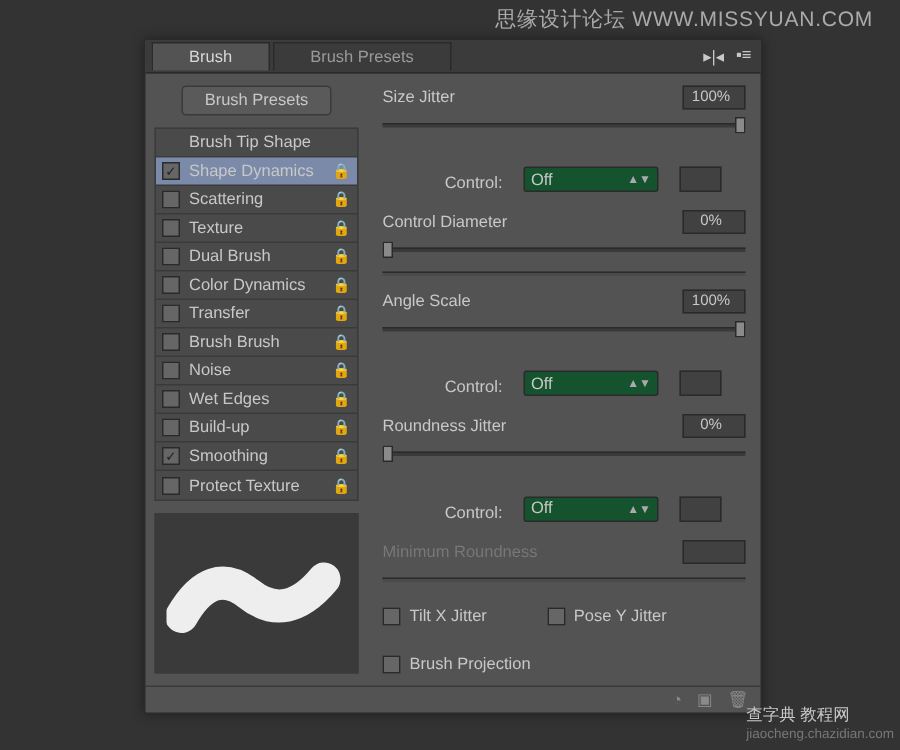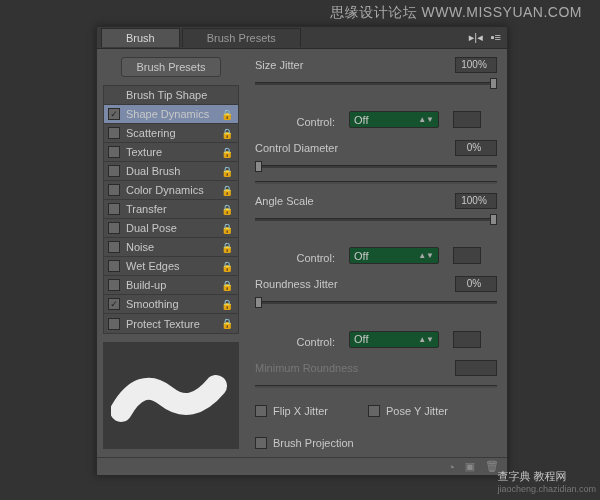--- a/index.html
+++ b/index.html
@@ -92,21 +92,21 @@
             <span>Color Dynamics</span>
             <span class="lock">🔒</span>
           </div>
           <div class="opt">
             <div class="cb"></div>
             <span>Transfer</span>
             <span class="lock">🔒</span>
           </div>
           <div class="opt">
             <div class="cb"></div>
-            <span>Dual Pose</span>
+            <span>Brush Brush</span>
             <span class="lock">🔒</span>
           </div>
           <div class="opt">
             <div class="cb"></div>
             <span>Noise</span>
             <span class="lock">🔒</span>
           </div>
           <div class="opt">
             <div class="cb"></div>
             <span>Wet Edges</span>
@@ -204,21 +204,21 @@
         <span class="lbl">Minimum Roundness</span>
         <span class="val"></span>
       </div>
       <div class="slider disabled">
           <div class="track"></div>
         </div>
 
       <div class="checks">
         <div class="chk">
             <div class="cb"></div>
-            <span>Flip X Jitter</span>
+            <span>Tilt X Jitter</span>
           </div>
         <div class="chk">
             <div class="cb"></div>
             <span>Pose Y Jitter</span>
           </div>
       </div>
       <div class="chk" style="margin-top:14px">
           <div class="cb"></div>
           <span>Brush Projection</span>
         </div>

